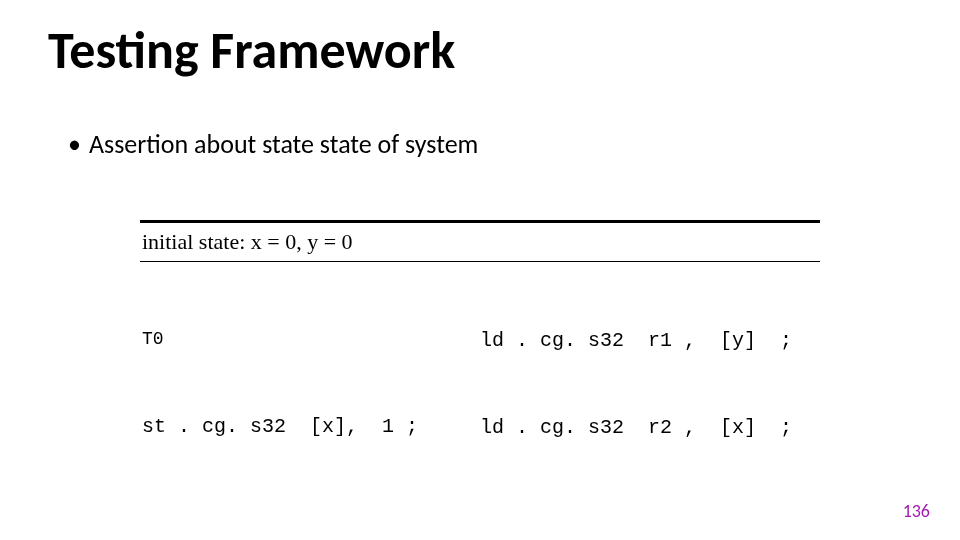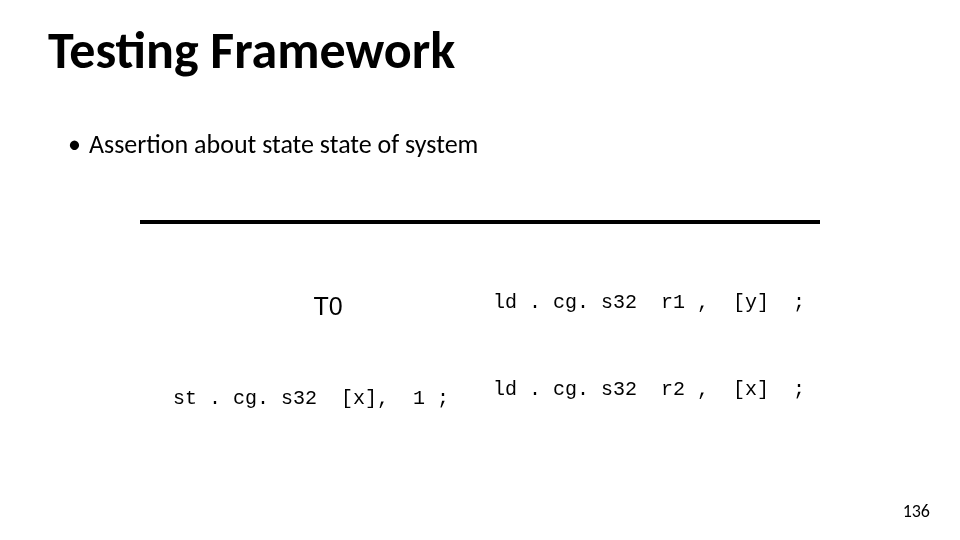--- a/index.html
+++ b/index.html
@@ -10,21 +10,20 @@
     background: #ffffff;
     font-family: "Calibri", "Segoe UI", Arial, sans-serif;
     color: #000;
     overflow: hidden;
   }
   .slide {
     position: relative;
     width: 960px;
     height: 540px;
     box-sizing: border-box;
-    text-align: center;
   }
   .title {
     position: absolute;
     left: 48px;
     top: 18px;
     font-size: 52px;
     font-weight: 700;
     letter-spacing: 0px;
   }
   .bullet-row {
@@ -68,48 +67,51 @@
     font-family: "Courier New", monospace;
     font-size: 20px;
     padding: 6px 2px 4px 2px;
     line-height: 1.45;
   }
   .col {
     flex: 1 1 50%;
     white-space: pre;
   }
   .thread-name {
-    font-family: Liberation Sans, sans-serif;
-    font-size: 25px;
+    font-family: Liberation Mono, monospace;
+    font-size: 18px;
     margin-bottom: 2px;
-    margin-left: 34px;
   }
   .page-num {
     position: absolute;
     right: 30px;
     bottom: 18px;
     font-size: 18px;
-    color: #000000;
+    color: #a21caf;
   }
 </style>
 </head>
 <body>
 
 <div class="slide">
 
   <div class="title">Testing Framework</div>
 
   <div class="bullet-row">
     <span class="bullet-dot">•</span>
     <span>Assertion about state state of system</span>
   </div>
 
   <div class="table-wrap">
     <div class="rule-thick"></div>
 
+    <div class="initial-row">
+      <span>initial state:</span>
+      <span class="math-var">x = 0, y = 0</span>
+    </div>
 
     <div class="rule-thin"></div>
 
     <div class="threads">
       <div class="col">
         <div class="thread-name">T0</div>
         <div>st . cg. s32  [x],  1 ;</div>
       </div>
       <div class="col">
         <div>ld . cg. s32  r1 ,  [y]  ;</div>

